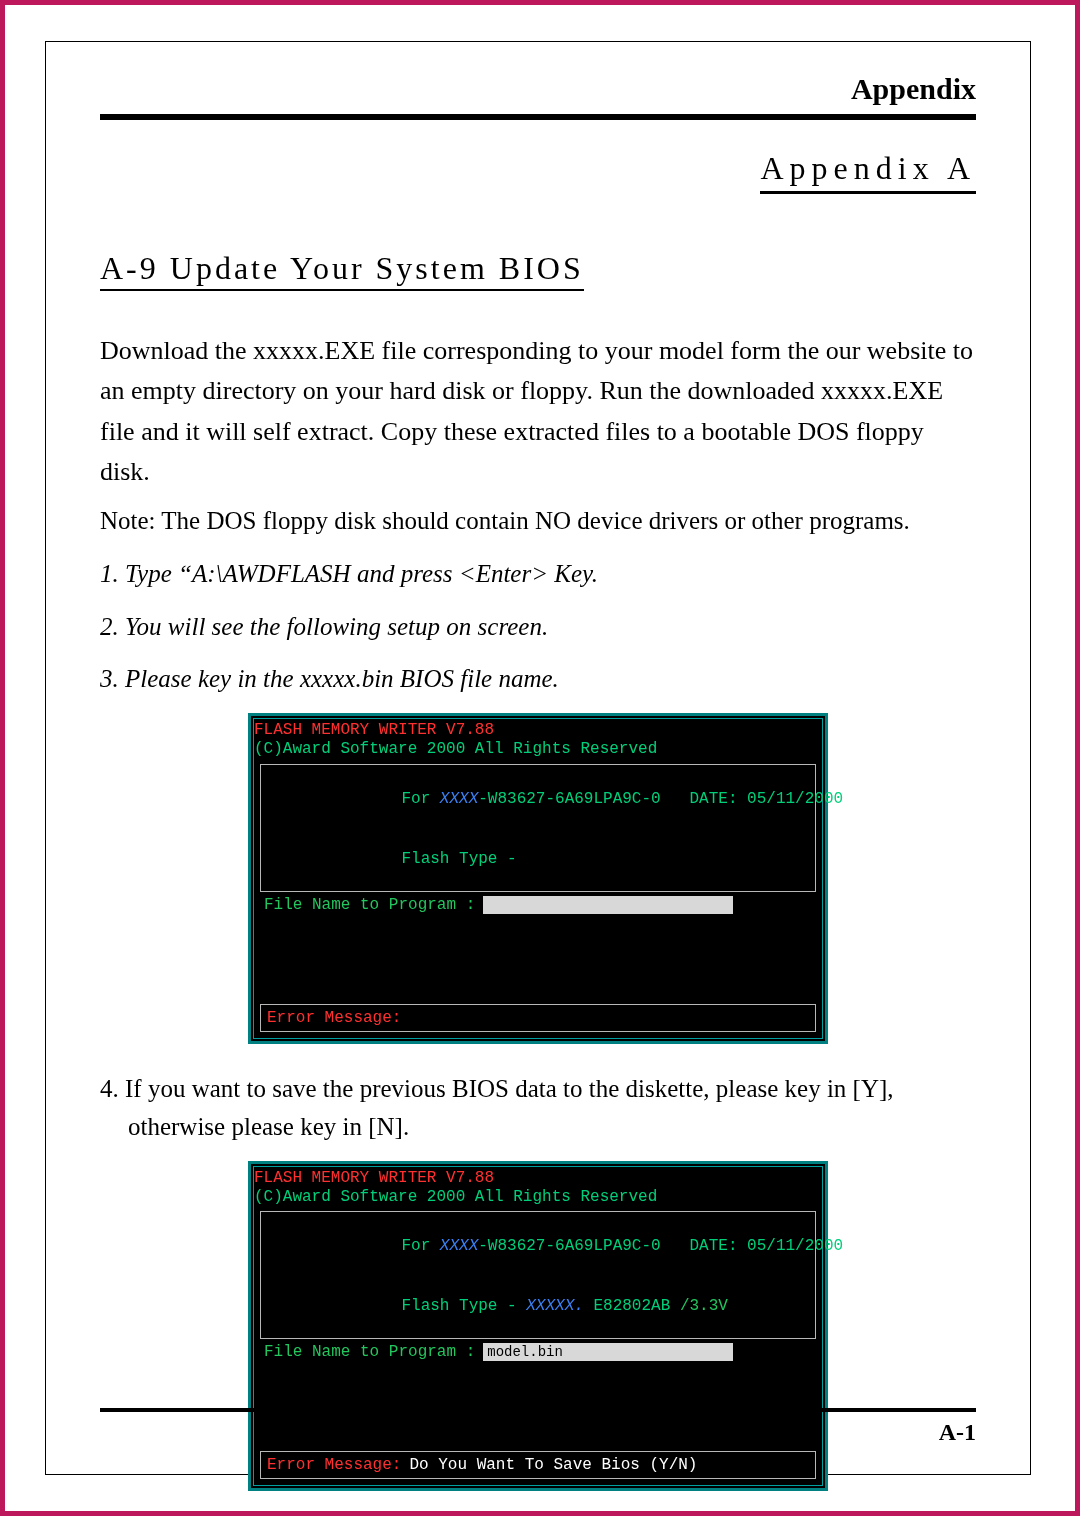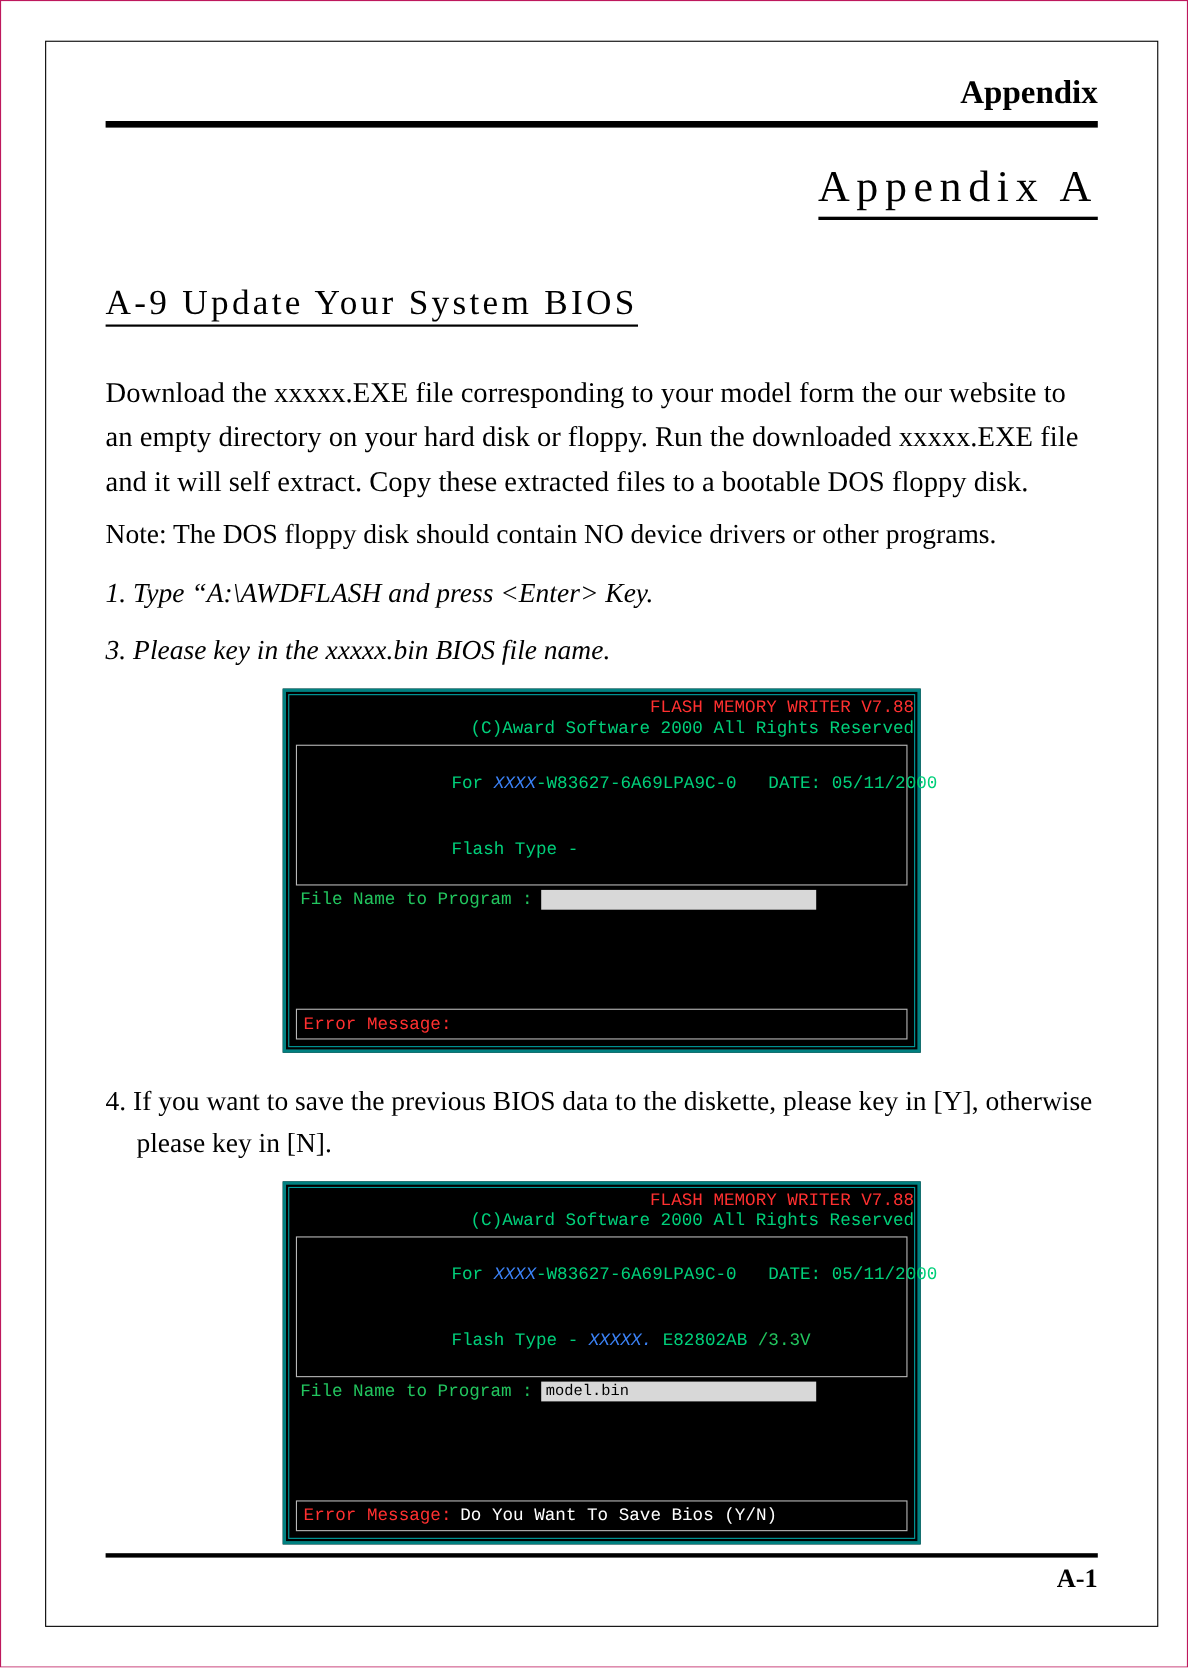--- a/index.html
+++ b/index.html
@@ -1,33 +1,33 @@
 <!DOCTYPE html>
 <html><head>
 <meta charset="utf-8">
 <style>
   * { box-sizing: border-box; margin: 0; padding: 0; }
   html, body { width: 1080px; height: 1516px; background: #fff; font-family: "Times New Roman", Times, serif; color: #000; }
-  .page-outer { width: 1080px; height: 1516px; border: 1px solid #be185d; padding: 36px 26px 36px 40px; }
+  .page-outer { width: 1080px; height: 1516px; border: 5px solid #be185d; padding: 36px 44px 36px 40px; }
   .page-inner { width: 100%; height: 100%; border: 1px solid #000; padding: 30px 54px 30px 54px; position: relative; }
   .top-label { text-align: right; font-weight: bold; font-size: 30px; margin-bottom: 8px; }
   .top-rule { border: none; border-top: 6px solid #000; margin: 0; }
-  .appendix-title { text-align: right; font-size: 40px; letter-spacing: 6px; margin: 30px 0 8px 0; display: inline-block; float: right; border-bottom: 3px solid #000; padding-bottom: 4px; font-weight: normal; }
+  .appendix-title { text-align: right; font-size: 32px; letter-spacing: 6px; margin: 30px 0 8px 0; display: inline-block; float: right; border-bottom: 3px solid #000; padding-bottom: 4px; font-weight: normal; }
   .clear { clear: both; }
   .section-title { font-size: 32px; letter-spacing: 3px; margin: 48px 0 10px 0; border-bottom: 2px solid #000; display: inline-block; padding-bottom: 2px; font-weight: normal; }
   .body-text { font-size: 26px; line-height: 1.55; margin: 30px 0 10px 0; }
   .note-text { font-size: 25px; line-height: 1.55; margin: 10px 0 14px 0; }
   .step { font-size: 25px; line-height: 1.55; margin: 14px 0 14px 0; text-indent: -18px; padding-left: 18px; font-style: italic; }
   .step-hang { font-size: 25px; line-height: 1.55; margin: 14px 0 14px 0; padding-left: 28px; text-indent: -28px; }
 
   
   .term-wrap { margin: 10px auto 26px auto; width: 580px; }
   .term { width: 580px; background: #000; border: 3px solid #008080; font-family: "Courier New", monospace; font-size: 16px; position: relative; }
   .term-inner-border { border: 1px solid #00a0a0; margin: 2px; }
-  .term-title { text-align: right; padding: 2px 0 0 0; line-height: 1.2; }
+  .term-title { text-align: left; padding: 2px 0 0 0; line-height: 1.2; }
   .term-title .red { color: #ff3030; }
   .term-title .green { color: #00cf7a; }
   .term-infobox { border: 1px solid #b8b8b8; margin: 4px 6px 0 6px; padding: 4px 6px 2px 6px; }
   .term-line { white-space: pre; line-height: 1.25; }
   .g { color: #00cf7a; }
   .y { color: #22c55e; }
   .w { color: #ffffff; }
   .wdim { color: #3b82f6; font-style: italic; }
   .r { color: #ff3030; }
   .term-body { padding: 4px 10px 0 10px; min-height: 22px; }
@@ -50,20 +50,21 @@
 
     <div class="appendix-title">Appendix A</div>
     <div class="clear"></div>
 
     <div class="section-title">A-9  Update Your System BIOS</div>
 
     <p class="body-text">Download the xxxxx.EXE file corresponding to your model form the our website to an empty directory on your hard disk or floppy.  Run the downloaded xxxxx.EXE file  and it will self extract.  Copy these extracted files to a bootable DOS floppy disk.</p>
     <p class="note-text">Note: The DOS floppy disk should contain NO device drivers or other programs.</p>
 
     <p class="step">1. Type “A:\AWDFLASH and press &lt;Enter&gt; Key.</p>
+    <p class="step">2. You will see the following  setup on screen.</p>
     <p class="step">3. Please key in the xxxxx.bin BIOS file name.</p>
 
     
     <div class="term-wrap">
       <div class="term">
         <div class="term-inner-border">
           <div class="term-title">
             <span class="red">FLASH  MEMORY  WRITER V7.88</span><br>
             <span class="green">(C)Award Software 2000 All Rights Reserved</span>
           </div>

